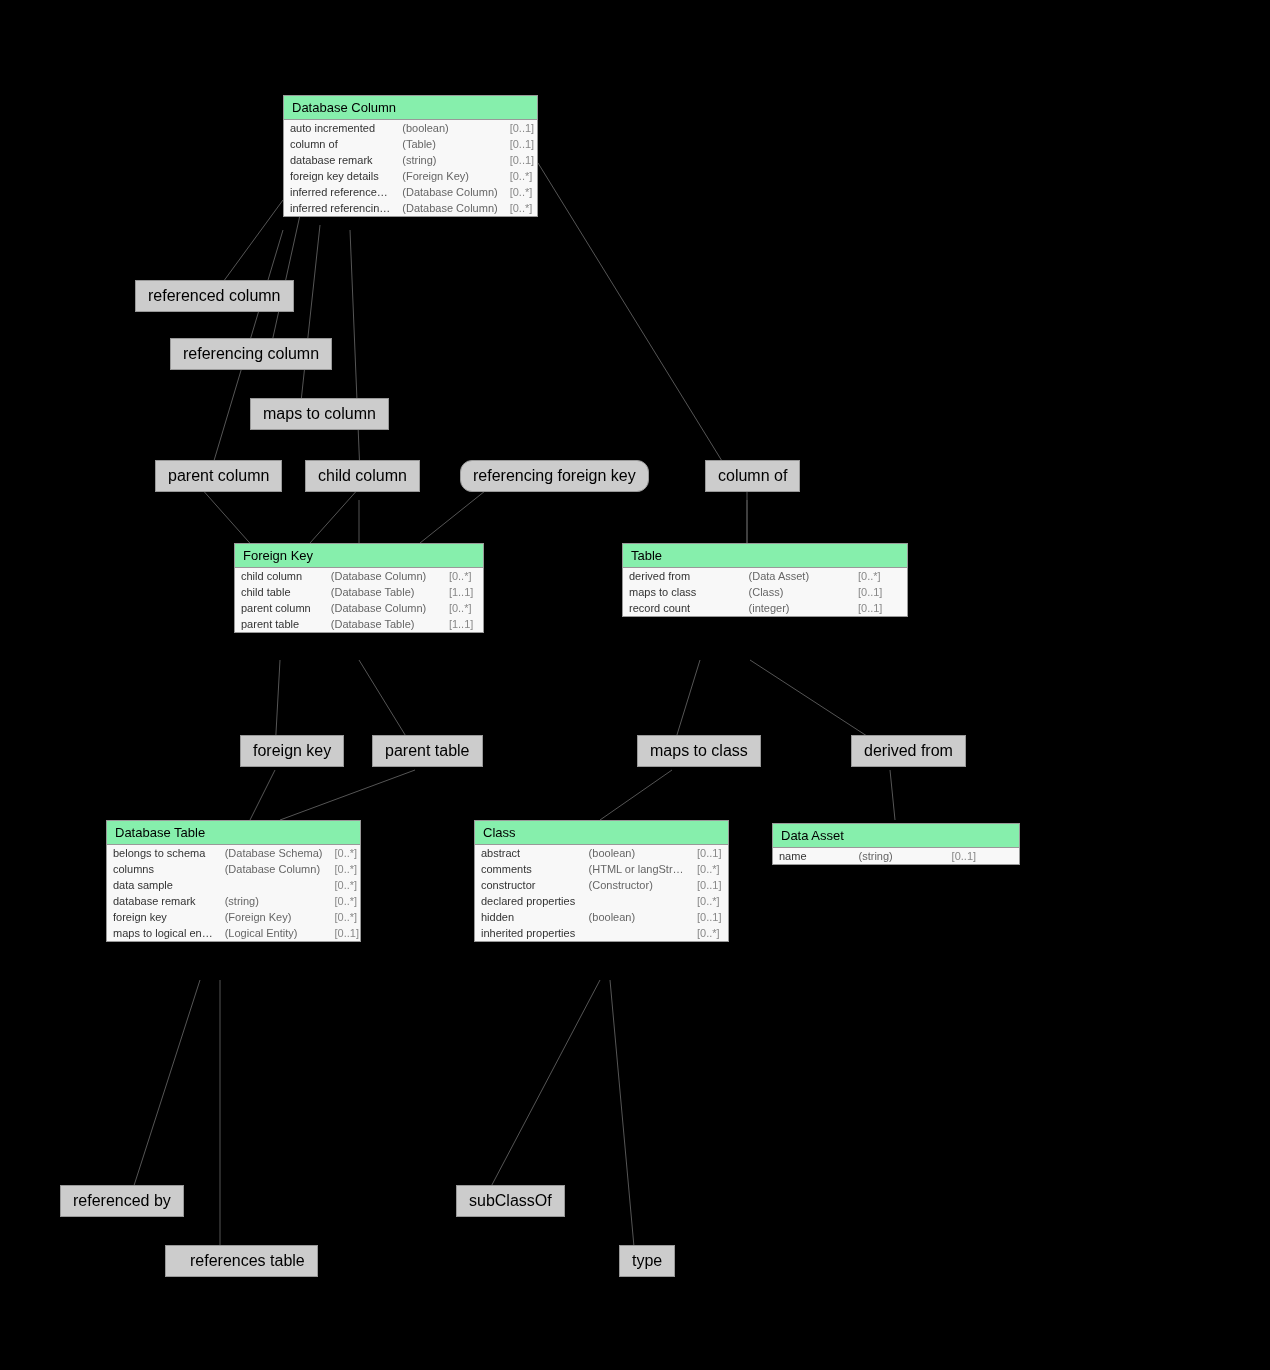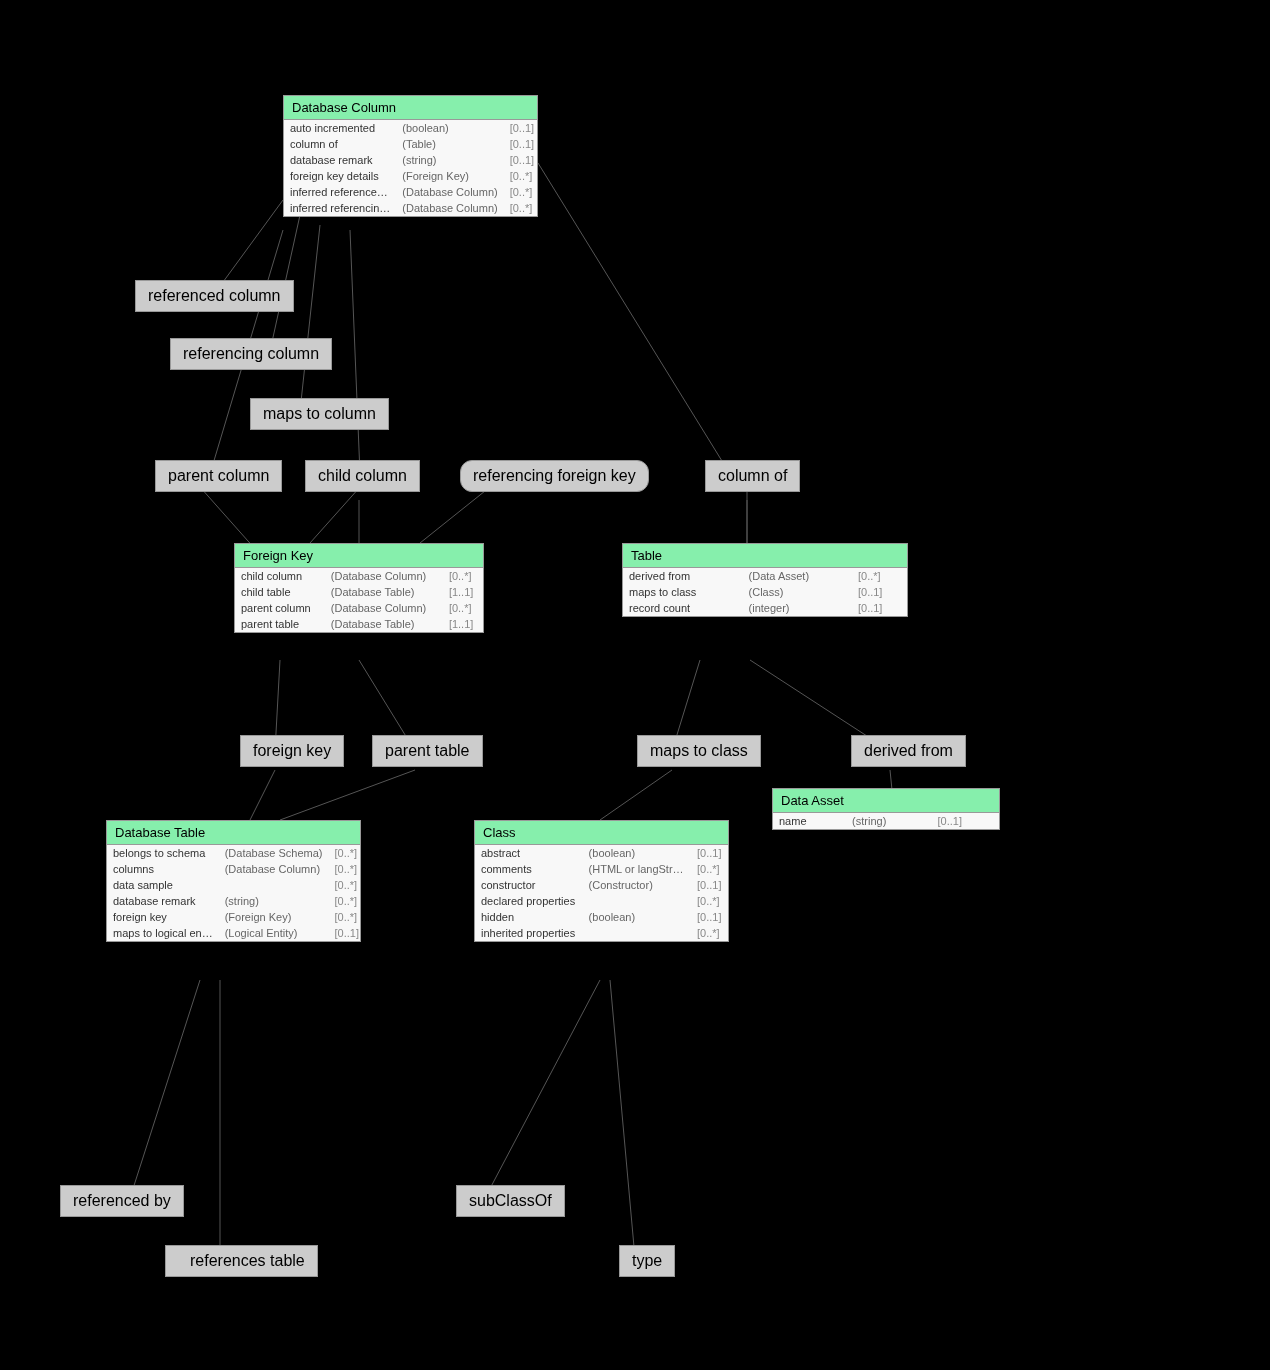--- a/index.html
+++ b/index.html
@@ -285,21 +285,21 @@
         </tr>
         <tr>
           <td>inherited properties</td>
           <td></td>
           <td>[0..*]</td>
         </tr>
       </tbody>
   </table>
 </div>
 
-<div id="entity-data-asset" class="entity-box" style="left: 772px; top: 788px; width: 228px;">
+<div id="entity-data-asset" class="entity-box" style="left: 772px; top: 823px; width: 248px;">
   <div class="title">Data Asset</div>
   <table>
     <tbody id="da-rows">
         <tr>
           <td>name</td>
           <td>(string)</td>
           <td>[0..1]</td>
         </tr>
       </tbody>
   </table>

